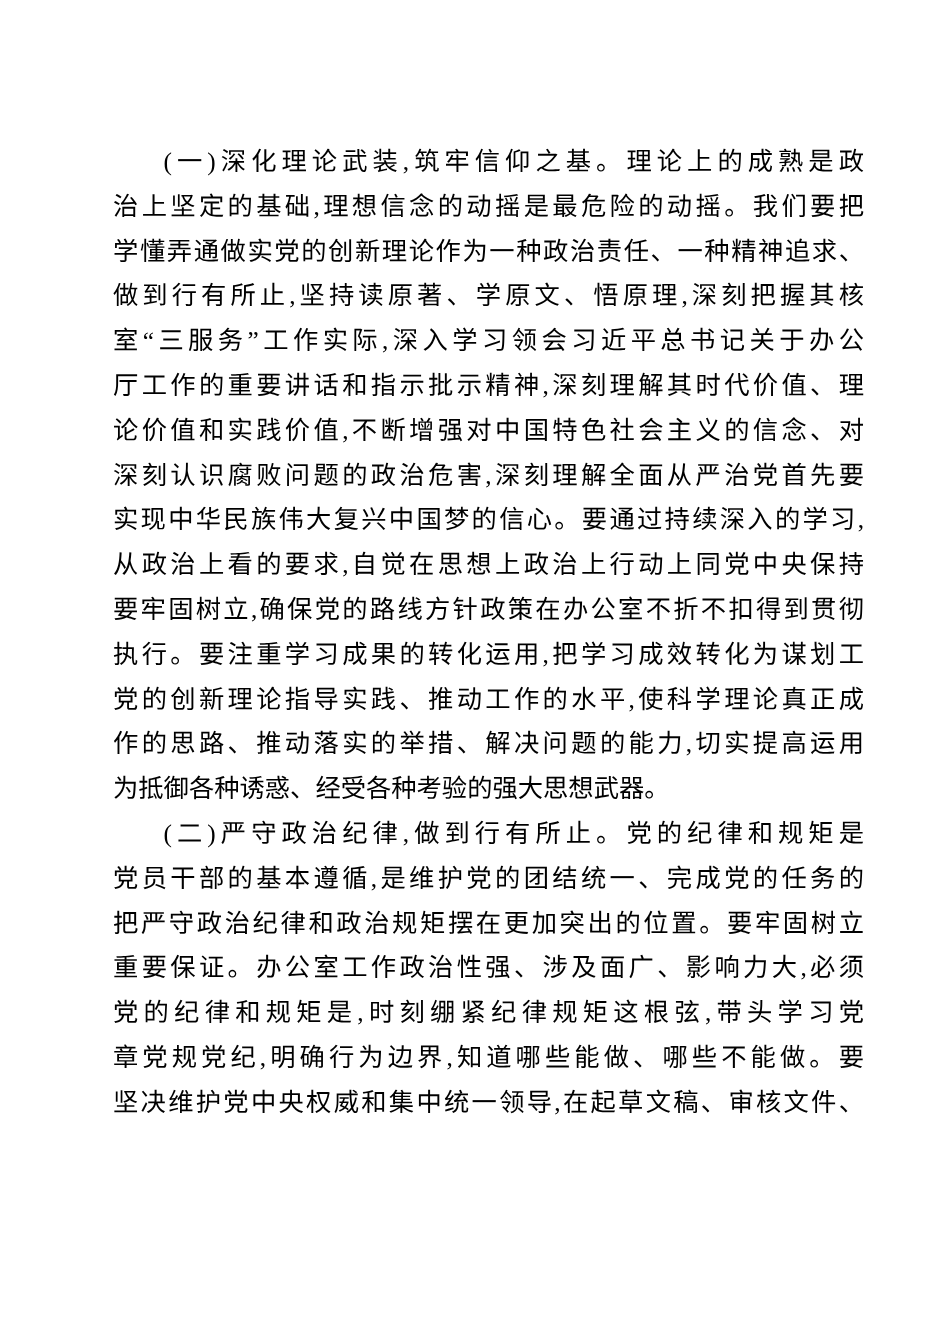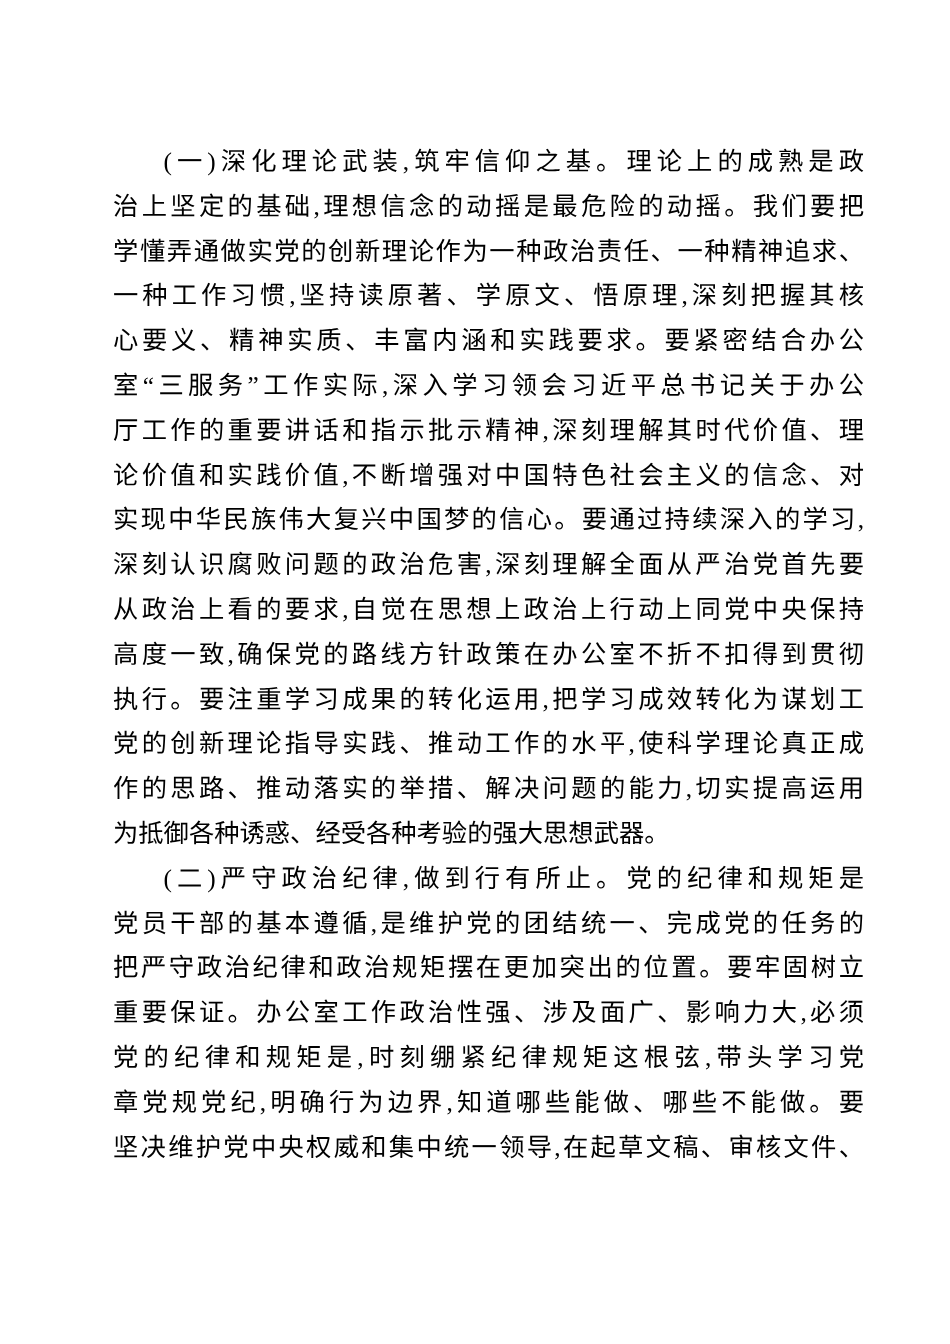--- a/index.html
+++ b/index.html
@@ -44,29 +44,28 @@
 </style>
 </head>
 <body>
 
 <div class="page" style="background: rgb(255, 255, 255); color: rgb(0, 0, 0);">
   <div class="doc-body" id="doc-body">
       <div class="paragraph">
         <div class="line first-line">(一)深化理论武装,筑牢信仰之基。理论上的成熟是政</div>
         <div class="line">治上坚定的基础,理想信念的动摇是最危险的动摇。我们要把</div>
         <div class="line">学懂弄通做实党的创新理论作为一种政治责任、一种精神追求、</div>
-        <div class="line">一种工作习惯,坚持读原著、学原文、悟原理,深刻把握其核</div>
-        <div class="line">心要义、精神实质、丰富内涵和实践要求。要紧密结合办公</div>
+        <div class="line">做到行有所止,坚持读原著、学原文、悟原理,深刻把握其核</div>
         <div class="line">室“三服务”工作实际,深入学习领会习近平总书记关于办公</div>
         <div class="line">厅工作的重要讲话和指示批示精神,深刻理解其时代价值、理</div>
         <div class="line">论价值和实践价值,不断增强对中国特色社会主义的信念、对</div>
+        <div class="line">深刻认识腐败问题的政治危害,深刻理解全面从严治党首先要</div>
         <div class="line">实现中华民族伟大复兴中国梦的信心。要通过持续深入的学习,</div>
-        <div class="line">深刻认识腐败问题的政治危害,深刻理解全面从严治党首先要</div>
         <div class="line">从政治上看的要求,自觉在思想上政治上行动上同党中央保持</div>
-        <div class="line">高度一致,确保党的路线方针政策在办公室不折不扣得到贯彻</div>
+        <div class="line">要牢固树立,确保党的路线方针政策在办公室不折不扣得到贯彻</div>
         <div class="line">执行。要注重学习成果的转化运用,把学习成效转化为谋划工</div>
         <div class="line">党的创新理论指导实践、推动工作的水平,使科学理论真正成</div>
         <div class="line">作的思路、推动落实的举措、解决问题的能力,切实提高运用</div>
         <div class="line para-end">为抵御各种诱惑、经受各种考验的强大思想武器。</div>
       </div>
       <div class="paragraph">
         <div class="line first-line">(二)严守政治纪律,做到行有所止。党的纪律和规矩是</div>
         <div class="line">党员干部的基本遵循,是维护党的团结统一、完成党的任务的</div>
         <div class="line">把严守政治纪律和政治规矩摆在更加突出的位置。要牢固树立</div>
         <div class="line">重要保证。办公室工作政治性强、涉及面广、影响力大,必须</div>

